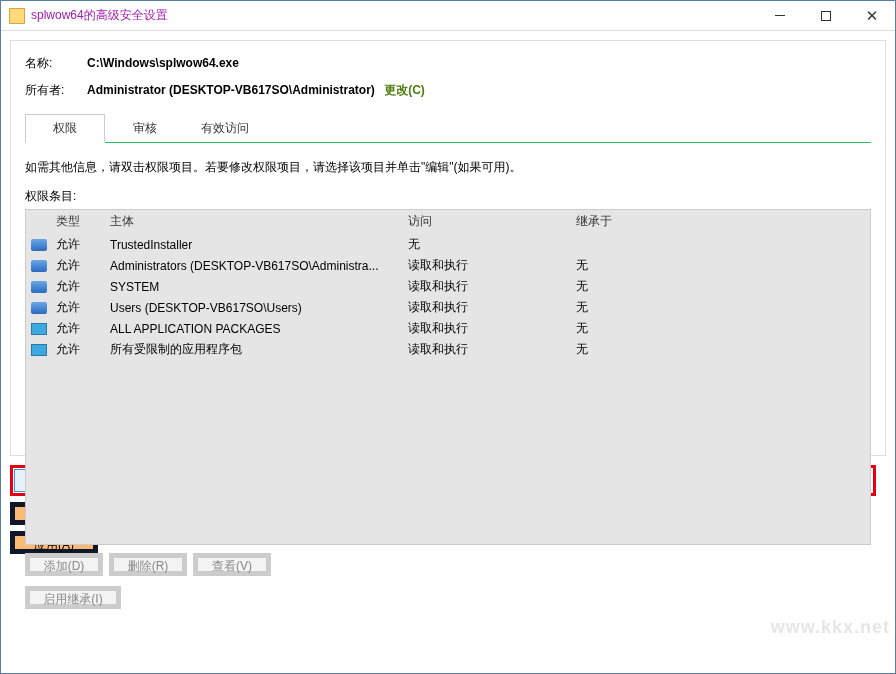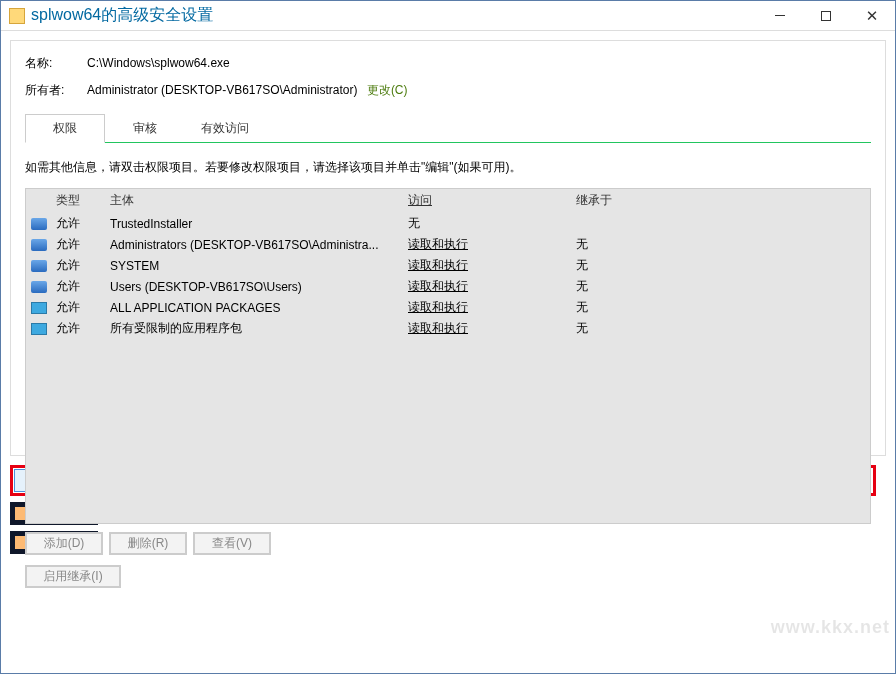--- a/index.html
+++ b/index.html
@@ -20,42 +20,42 @@
     align-items: center;
     border-bottom: 1px solid #ddd;
     background: #fff;
   }
   .titlebar .tb-icon {
     width: 16px; height: 16px; margin: 0 6px 0 8px;
     background: #ffd97a;
     border: 1px solid #d6a53b;
     display: inline-block;
   }
-  .titlebar .tb-title { flex: 1; color: #0369a1; font-size: 16px; }
+  .titlebar .tb-title { flex: 1; color: #a21caf; font-size: 12px; }
   .sys-btns { display: flex; }
   .sys-btn {
     width: 46px; height: 29px;
     display: flex; align-items: center; justify-content: center;
     color: #333;
   }
   .min-glyph { width: 10px; height: 1px; background: #333; }
   .max-glyph { width: 10px; height: 10px; border: 1px solid #333; }
   .x-glyph { font-size: 15px; line-height: 1; }
 
   .outer-pad { padding: 9px 9px 0 9px; height: calc(100% - 30px); }
   .panel {
     border: 1px solid #ddd;
     height: 416px;
     padding: 14px 14px 10px 14px;
     position: relative;
     background: #fff;
   }
   .field-row { display: flex; margin-bottom: 10px; align-items: baseline; }
   .field-label { width: 62px; color: #000; }
-  .field-value { flex: 1; }
+  .field-value { flex: 1; font-weight: bold; }
   .link { color: #4d7c0f; cursor: pointer; margin-left: 6px; }
 
   .tabs {
     display: flex;
     margin-top: 14px;
     border-bottom: 1px solid #22c55e;
   }
   .tab {
     padding: 5px 0;
     width: 80px;
@@ -88,35 +88,35 @@
   .grid-head {
     height: 24px;
     border-bottom: 1px solid #e5e5e5;
   }
   .grid-head .c { color: #333; font-weight: normal; }
   .grid-row { height: 21px; }
   .c { padding: 0 4px; overflow: hidden; text-overflow: ellipsis; white-space: nowrap; }
   .c-icon { width: 26px; flex: 0 0 26px; display: flex; justify-content: center; }
   .c-type { width: 54px; flex: 0 0 54px; }
   .c-principal { flex: 0 0 298px; }
-  .c-access { flex: 0 0 168px; text-decoration: underline; }
+  .c-access { flex: 0 0 168px; }
   .c-inherit { flex: 1; }
 
   .ic-principal {
     width: 16px; height: 12px;
     display: inline-block;
   }
   .people { background: linear-gradient(#6aa7e8,#2a6bbf); border-radius: 2px; }
   .pkg { background: #3da9e0; border:1px solid #2a7aa8; }
 
   .row-btns { margin-top: 8px; display: flex; gap: 6px; }
   .btn {
     min-width: 78px;
     height: 23px;
-    border: 2px solid #22c55e;
+    border: 5px solid #22c55e;
     background: #e1e1e1;
     color: #000;
     font-size: 12px;
     padding: 0 10px;
     cursor: pointer;
   }
   .btn[disabled] { color: #888; background: #f3f3f3; border-color: #ccc; cursor: default; }
 
   .footer-btns {
     display: flex;
@@ -186,20 +186,21 @@
       </div>
     </div>
 
     <div class="tabs">
       <div class="tab active">权限</div>
       <div class="tab">审核</div>
       <div class="tab">有效访问</div>
     </div>
 
     <div class="hint">如需其他信息，请双击权限项目。若要修改权限项目，请选择该项目并单击"编辑"(如果可用)。</div>
+    <div class="entries-label">权限条目:</div>
 
     <div class="grid">
       <div class="grid-head">
         <div class="c c-icon"></div>
         <div class="c c-type">类型</div>
         <div class="c c-principal">主体</div>
         <div class="c c-access">访问</div>
         <div class="c c-inherit">继承于</div>
       </div>
       <div id="grid-body">

